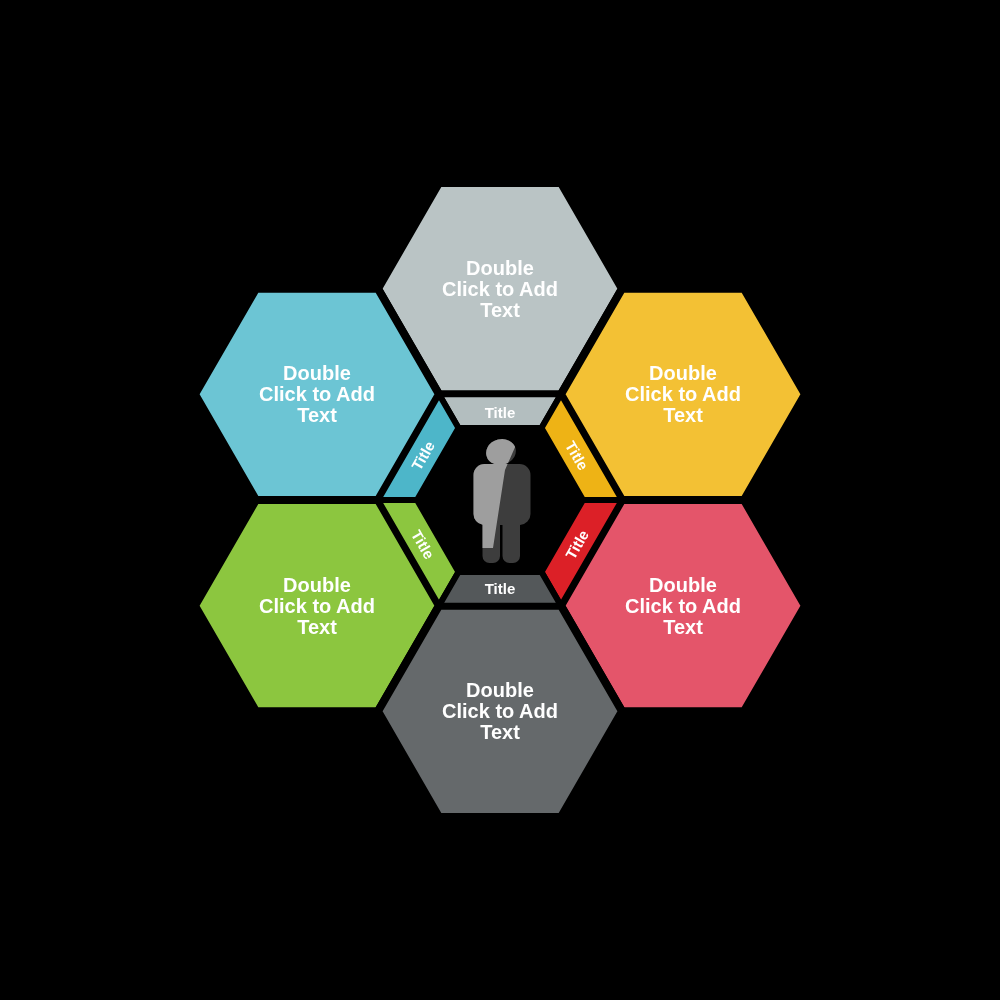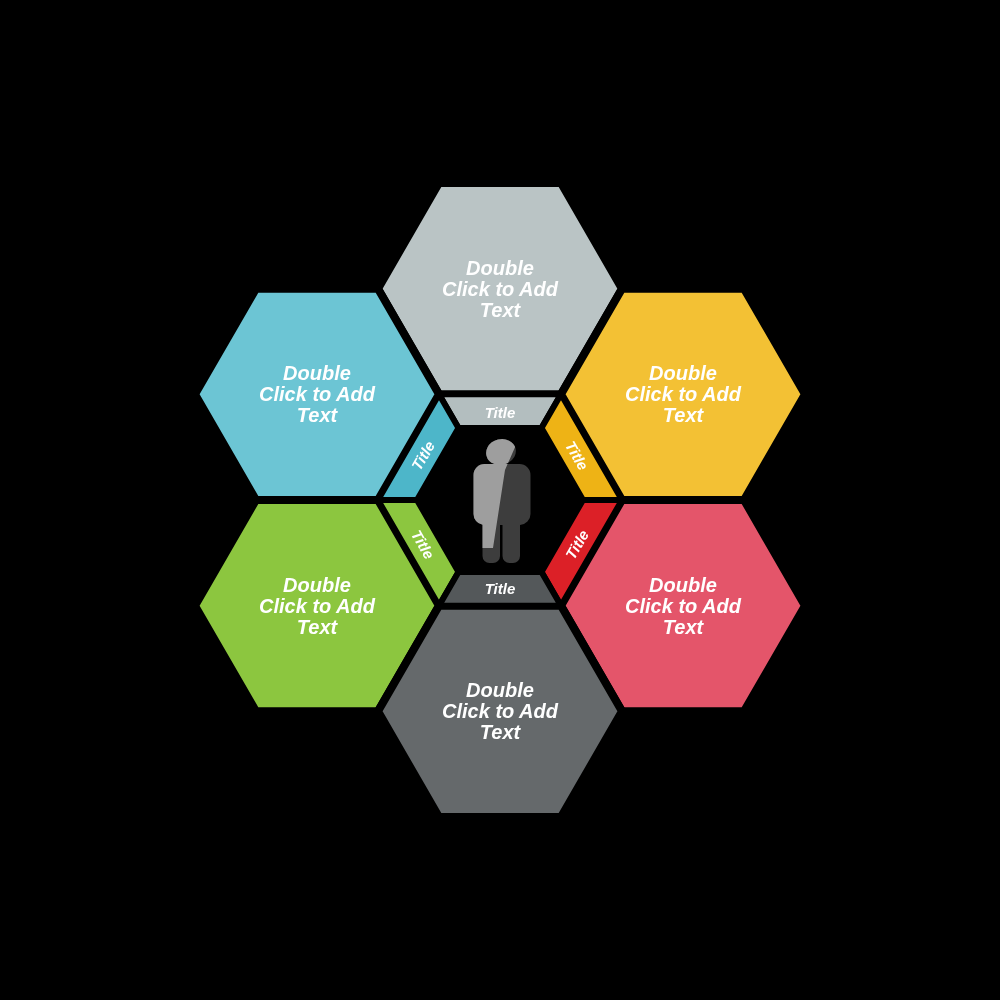--- a/index.html
+++ b/index.html
@@ -8,21 +8,20 @@
     width: 1000px;
     height: 1000px;
     background: #000000;
     overflow: hidden;
     font-family: "Liberation Sans", sans-serif;
   }
   .stage {
     width: 856px;
     height: 1000px;
     position: relative;
-    font-style: italic;
   }
   svg { display: block; }
   .hex {
     stroke: #000000;
     stroke-width: 8;
     stroke-linejoin: miter;
   }
   .tab {
     stroke: #000000;
     stroke-width: 6;

